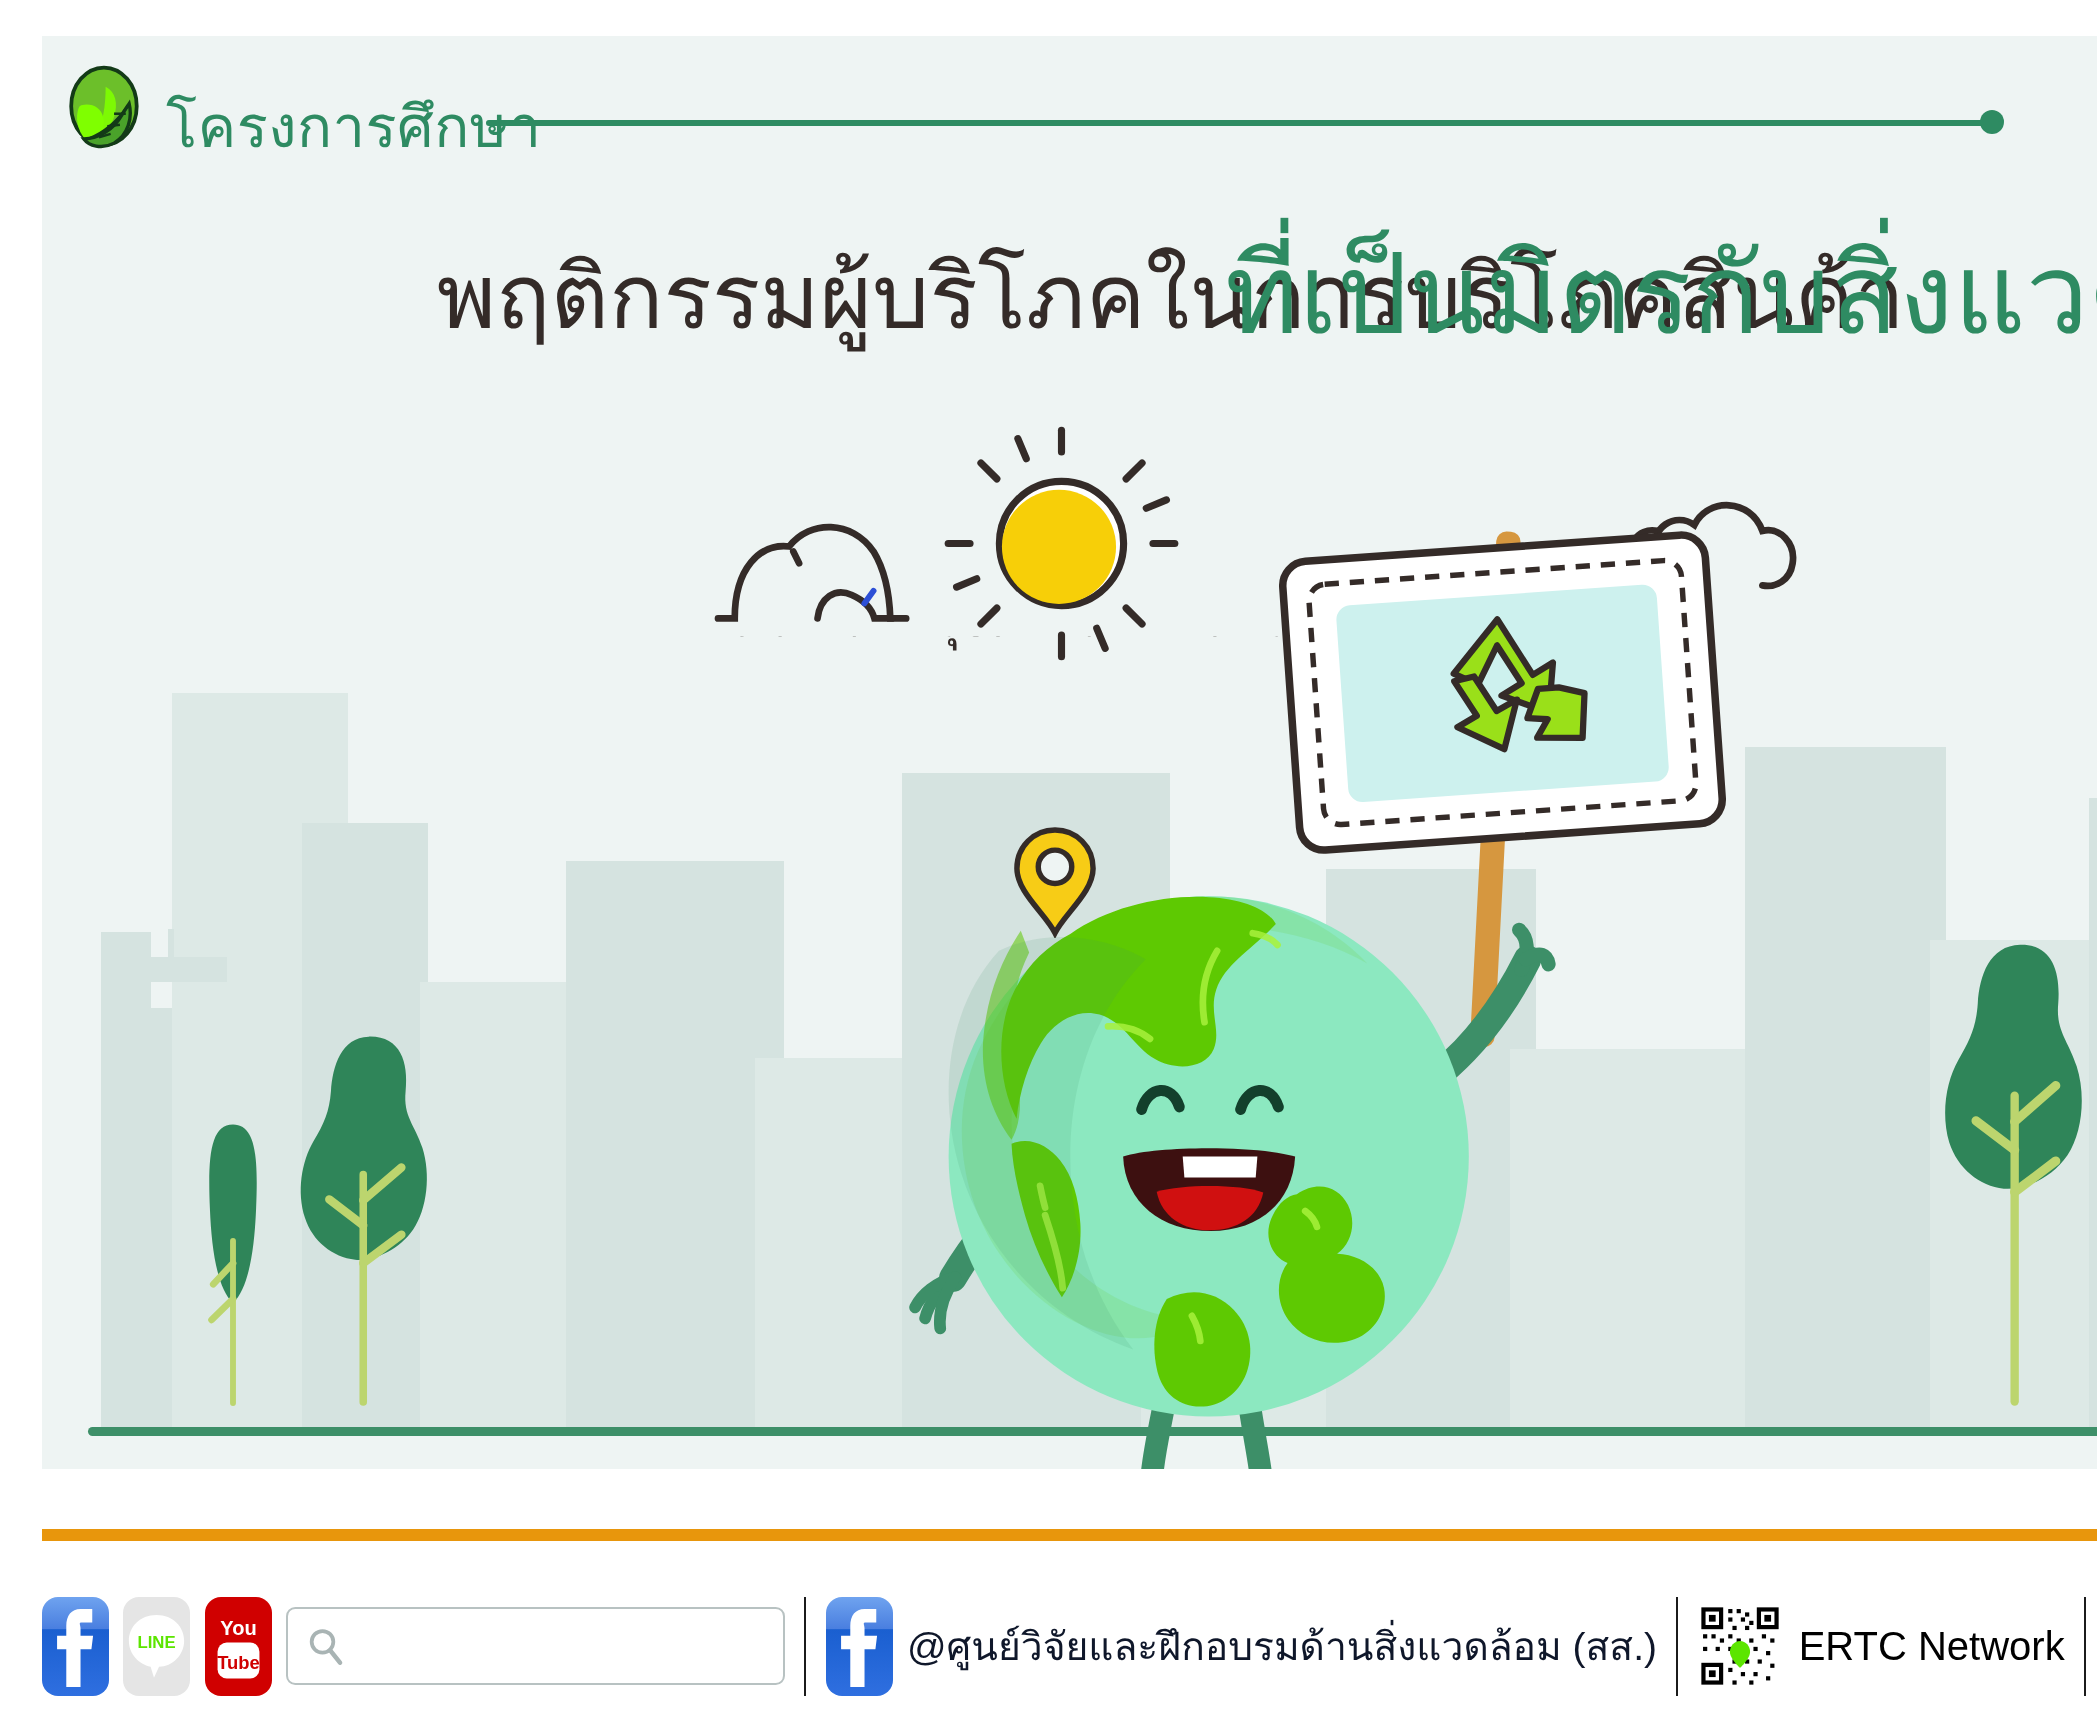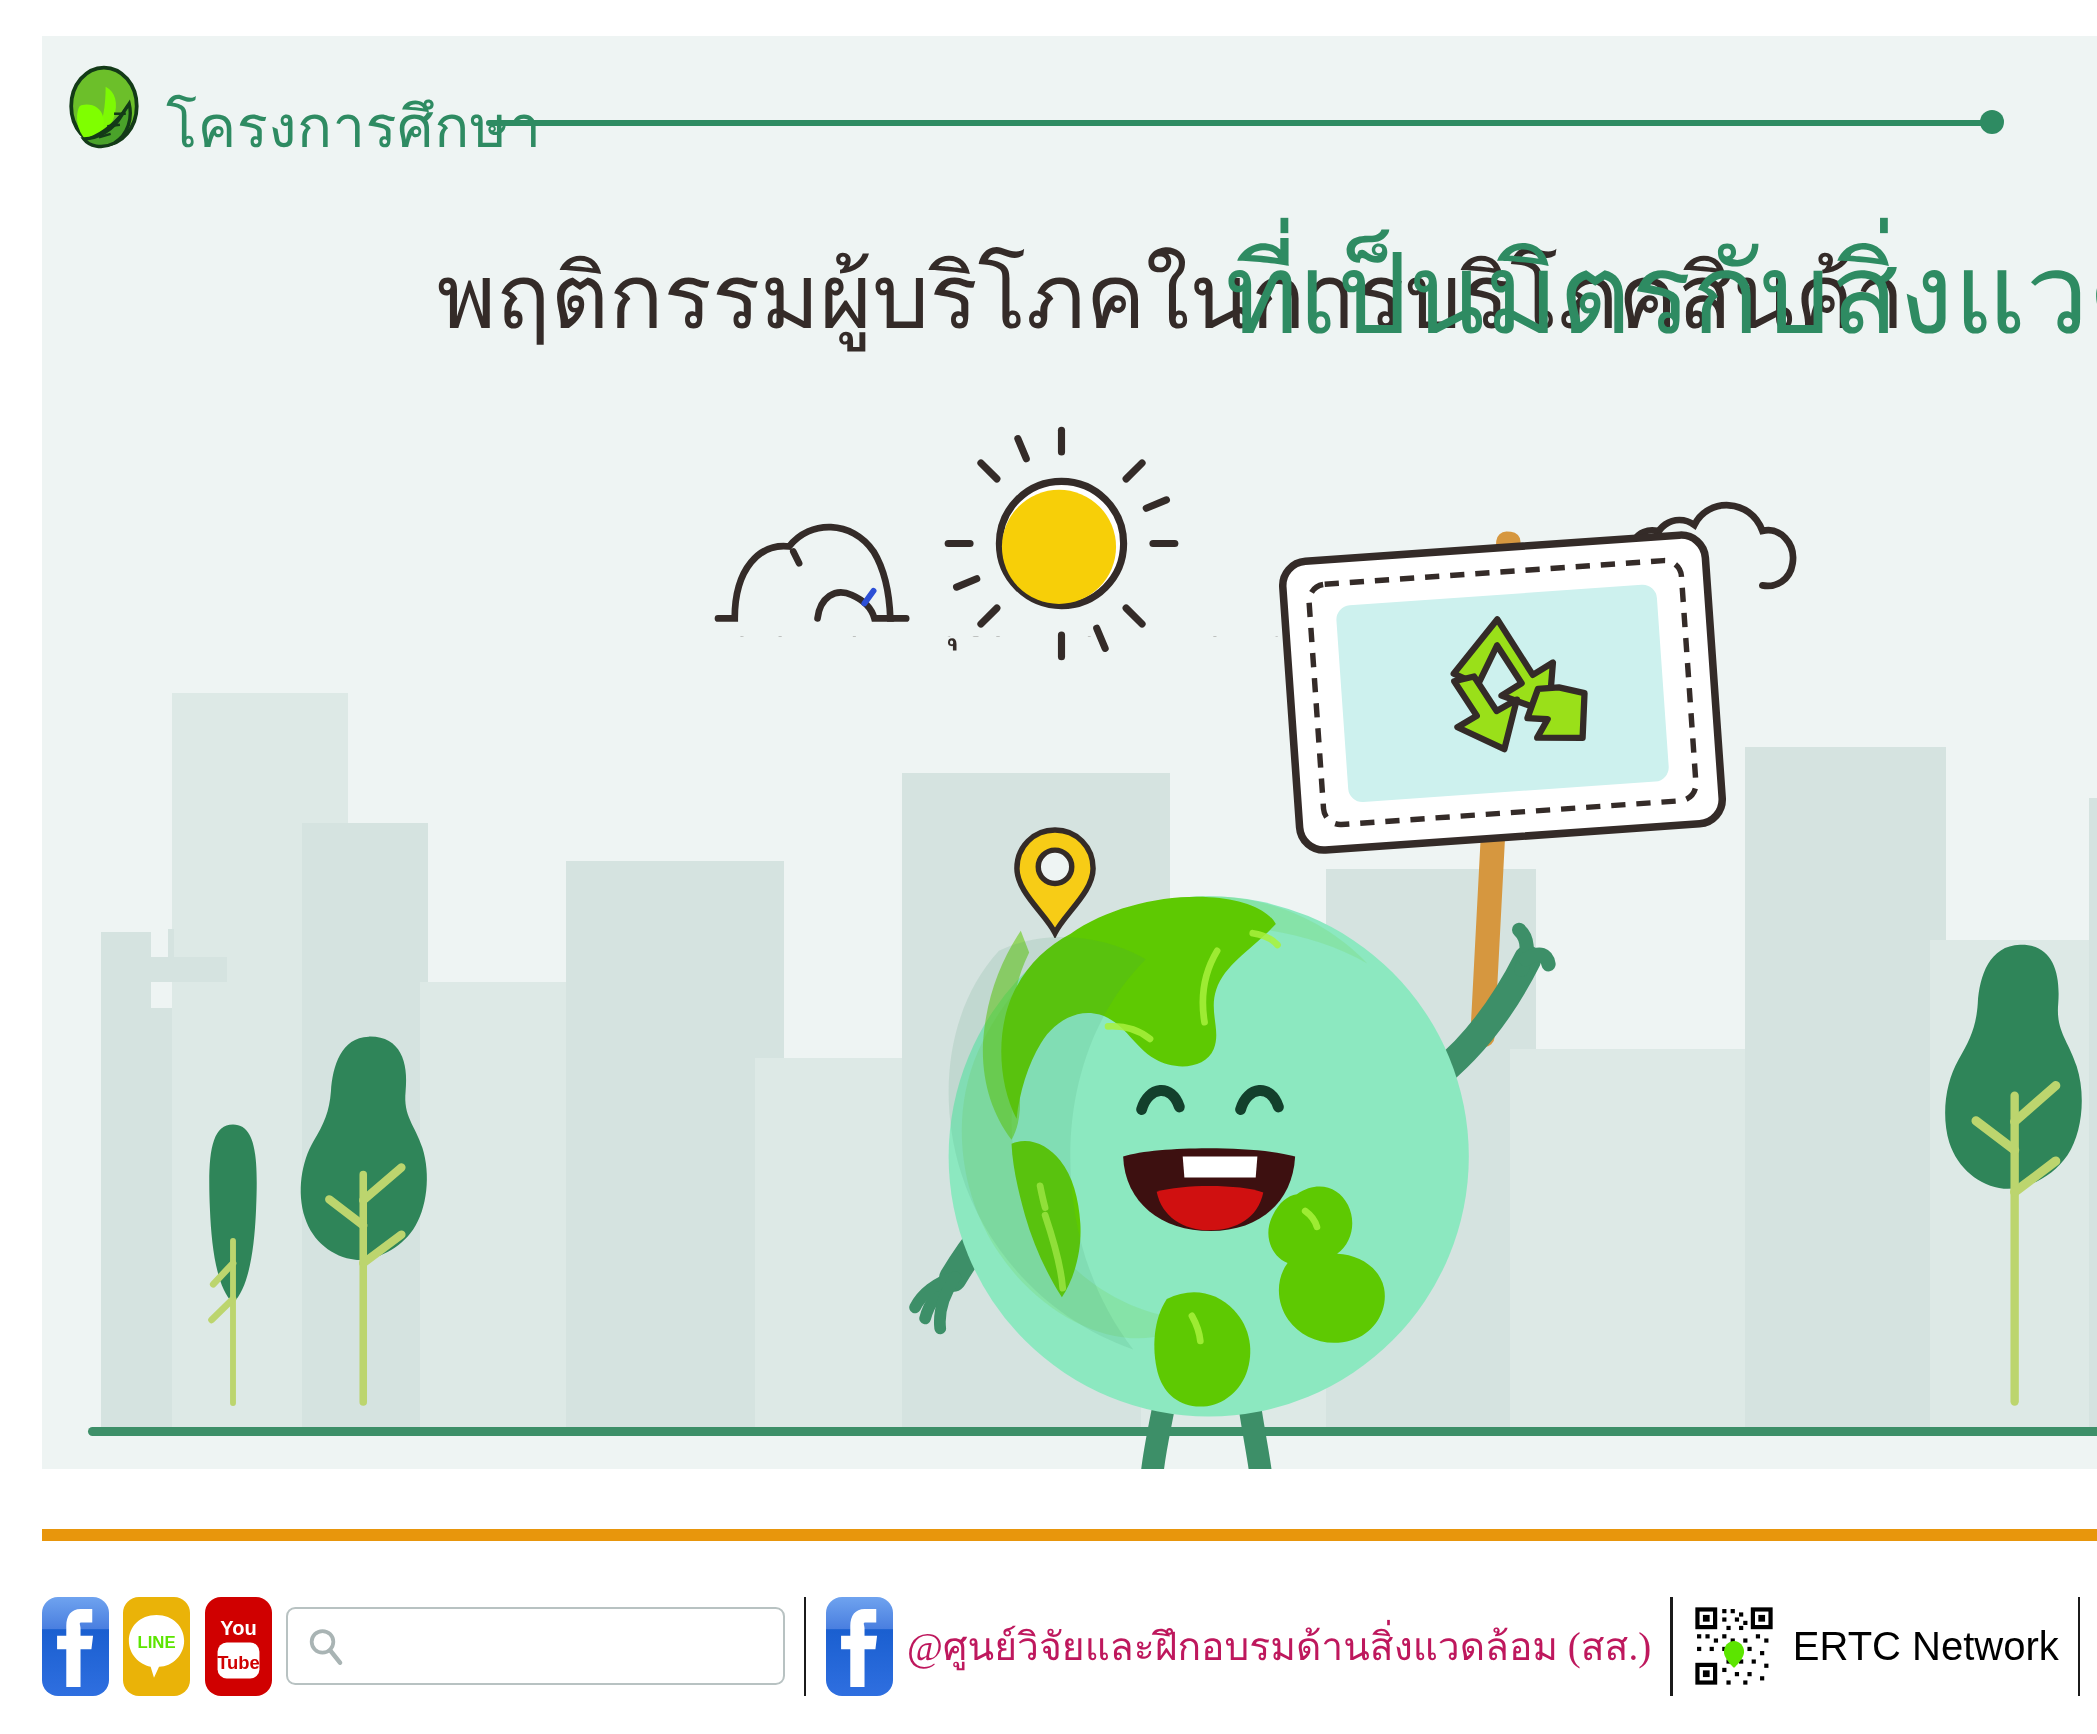--- a/index.html
+++ b/index.html
@@ -45,29 +45,29 @@
   .tree{position:absolute;}
 
   
   .divider-bar{position:absolute;left:42px;top:1529px;width:2370px;height:11.7px;background:#e8960c;}
   .footer{position:absolute;left:42px;top:1577px;width:2370px;height:138px;display:flex;align-items:center;}
   .fgroup{display:flex;align-items:center;height:109px;}
   .sep{width:2.1px;height:99px;background:#1b1b1b;margin:0 19.3px;flex:0 0 auto;}
 
   .sq-icon{width:67px;height:99px;border-radius:16px;position:relative;flex:0 0 auto;margin-right:14.3px;}
   .fb{background:linear-gradient(180deg,#6fa3ef 0%,#4a7fe0 32%,#1a5fd0 33%,#2f6fe0 100%);}
-  .line-ic{background:#eab308;}
+  .line-ic{background:#e5e5e5;}
   .yt{background:#d00000;}
 
   .searchbox{width:499px;height:78px;border:2.1px solid #b8c2c2;border-radius:9.2px;background:#fff;display:flex;align-items:center;justify-content:space-between;padding:0 17px;box-sizing:border-box;flex:0 0 auto;}
   .searchtext{font-size:40px;color:#111;white-space:nowrap;}
   .searchtext .orange{color:#f07c10;font-weight:bold;}
   .mag{width:40px;height:40px;flex:0 0 auto;}
 
-  .fb-handle{font-size:39px;color:#be185d;white-space:nowrap;font-family:Liberation Serif, serif;}
+  .fb-handle{font-size:39px;color:#0f172a;white-space:nowrap;}
   .qr{width:84px;height:84px;flex:0 0 auto;margin-right:17px;}
   .qrlabel{font-size:40px;color:#000000;white-space:nowrap;}
 </style>
 </head>
 <body>
 
 <div class="poster">
 
   <div class="scene">
 

